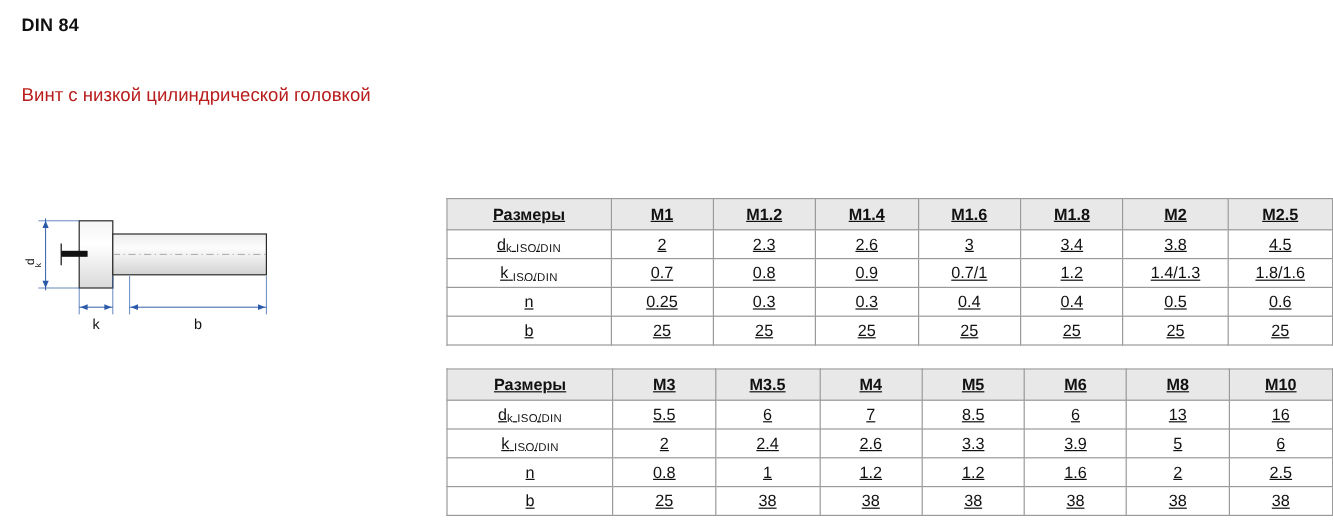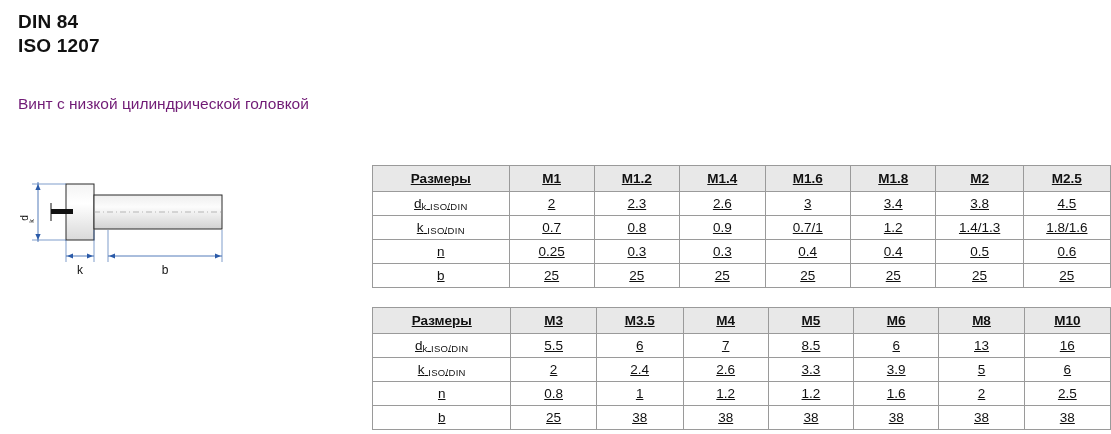--- a/index.html
+++ b/index.html
@@ -23,29 +23,29 @@
 
   
   .left-col {
     position: absolute;
     left: 18px;
     top: 10px;
     width: 350px;
   }
   .std-title {
     font-weight: bold;
-    font-size: 19px;
+    font-size: 15px;
     line-height: 24px;
     letter-spacing: 0.2px;
   }
   .desc {
     margin-top: 34px;
     font-size: 15.5px;
     line-height: 24px;
-    color: #701a75;
+    color: #b91c1c;
   }
 
   
   .drawing {
     position: absolute;
     left: 8px;
     top: 168px;
     width: 250px;
     height: 125px;
   }
@@ -100,21 +100,20 @@
   }
 </style>
 </head>
 <body>
 
 <div class="page">
 
   <div class="left-col">
     <div class="std-title">
       <div>DIN 84</div>
-      <div>ISO 1207</div>
     </div>
     <div class="desc">
       <div>Винт с низкой цилиндрической головкой</div>
     </div>
   </div>
 
   <div class="drawing">
     <svg width="250" height="125" viewBox="0 0 250 125" xmlns="http://www.w3.org/2000/svg">
       <defs>
         <linearGradient id="headGrad" x1="0" y1="0" x2="0" y2="1">

